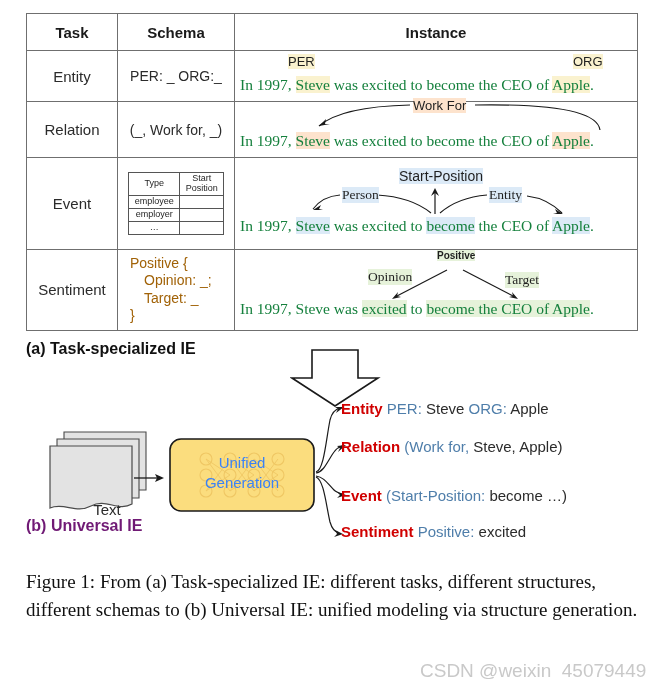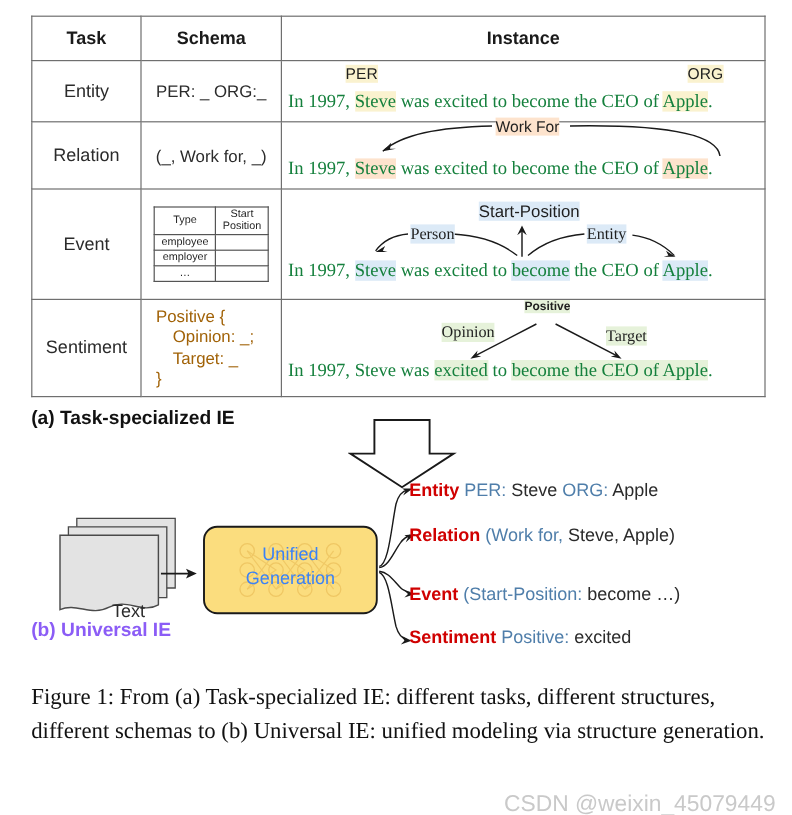--- a/index.html
+++ b/index.html
@@ -61,21 +61,21 @@
   .mini .c1{width:52px;}
   .mini .c2{width:44px;}
 
   
   .cap-a{
     position:absolute;left:26px;top:340px;
     font-size:16px;font-weight:bold;color:#111;
   }
   .cap-b{
     position:absolute;left:26px;top:517px;
-    font-size:16px;font-weight:bold;color:#8b5cf6;
+    font-size:16px;font-weight:bold;color:#701a75;
   }
 
   
   .out-line{
     position:absolute;white-space:nowrap;font-size:15px;
   }
   .ot{color:#d00000;font-weight:bold;}
   .os{color:#4f7eaa;}
   .ov{color:#2b2b2b;}
 

